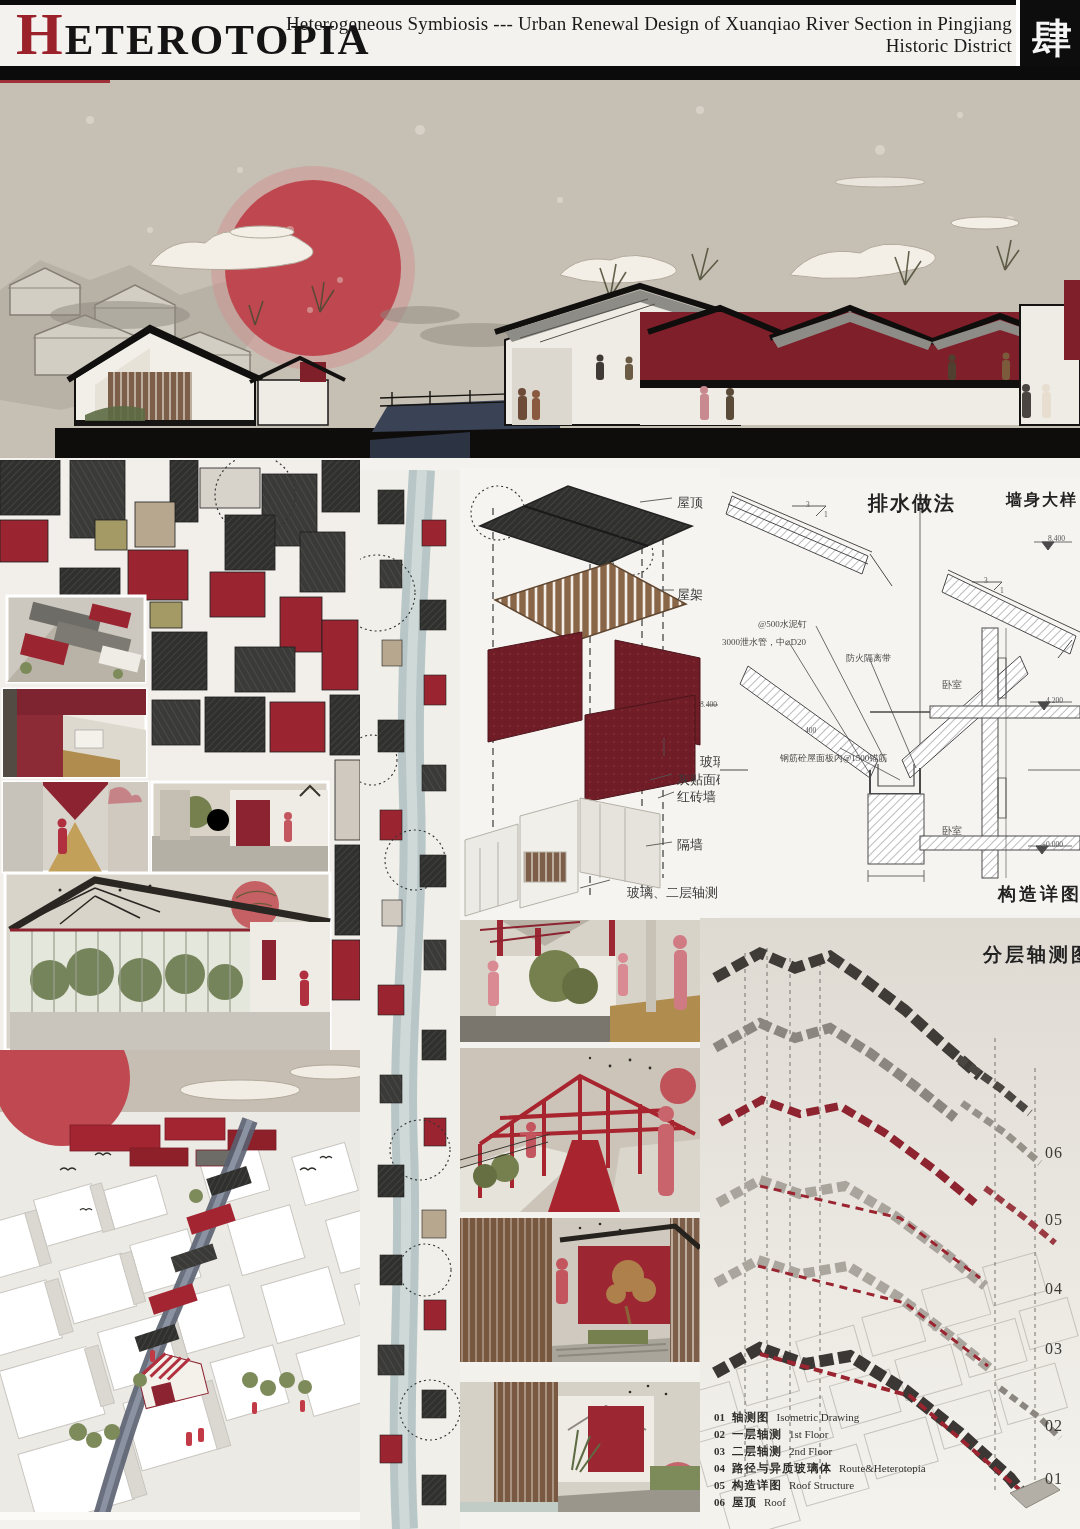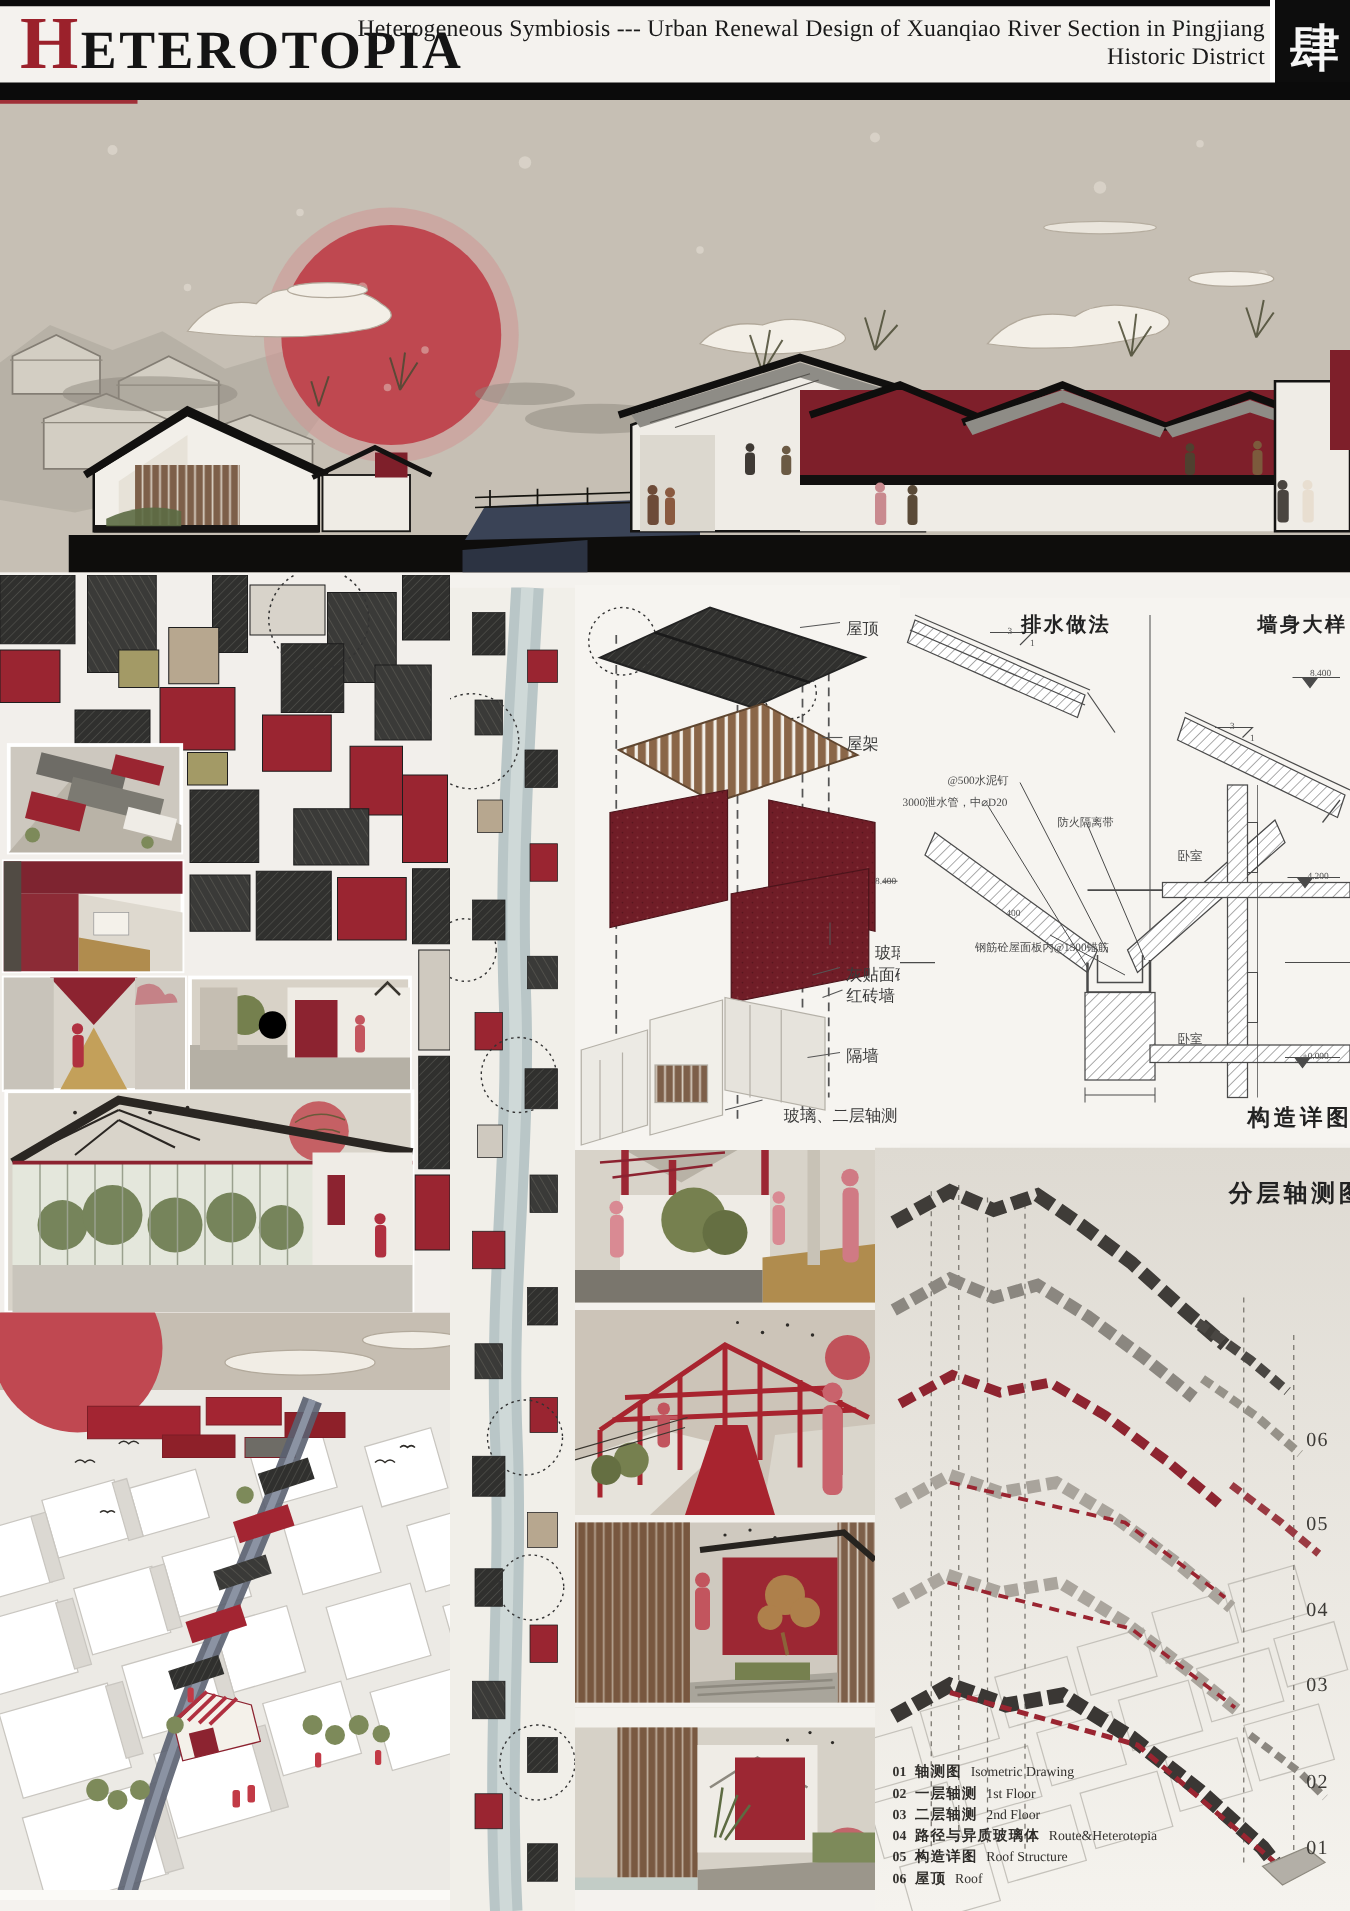--- a/index.html
+++ b/index.html
@@ -615,21 +615,21 @@
 
       <path d="M322,64 l6,8 l6,-8 z" fill="#4a4a4a"></path>
         <line x1="314" y1="64" x2="352" y2="64" stroke-width=".8"></line>
       <path d="M318,224 l6,8 l6,-8 z" fill="#4a4a4a"></path>
         <line x1="310" y1="224" x2="352" y2="224" stroke-width=".8"></line>
       <path d="M316,368 l6,8 l6,-8 z" fill="#4a4a4a"></path>
         <line x1="308" y1="368" x2="352" y2="368" stroke-width=".8"></line>
     </g>
   </svg>
 
-  <div class="abs lbl-b" style="left:817px;top:490px;font-size:16px;letter-spacing:2px">排水做法</div>
+  <div class="abs lbl-b" style="left:868px;top:490px;font-size:20px;letter-spacing:2px">排水做法</div>
   <div class="abs lbl-b" style="left:1006px;top:490px;font-size:16px;letter-spacing:2px">墙身大样</div>
   <div class="abs micro" style="left:806px;top:500px">3</div>
   <div class="abs micro" style="left:824px;top:510px">1</div>
   <div class="abs micro" style="left:984px;top:576px">3</div>
   <div class="abs micro" style="left:1000px;top:586px">1</div>
   <div class="abs tiny" style="left:758px;top:618px">@500水泥钉</div>
   <div class="abs tiny" style="left:722px;top:636px">3000泄水管，中⌀D20</div>
   <div class="abs tiny" style="left:846px;top:652px">防火隔离带</div>
   <div class="abs tiny" style="left:780px;top:752px">钢筋砼屋面板内@1500锚筋</div>
   <div class="abs micro" style="left:805px;top:726px">400</div>

